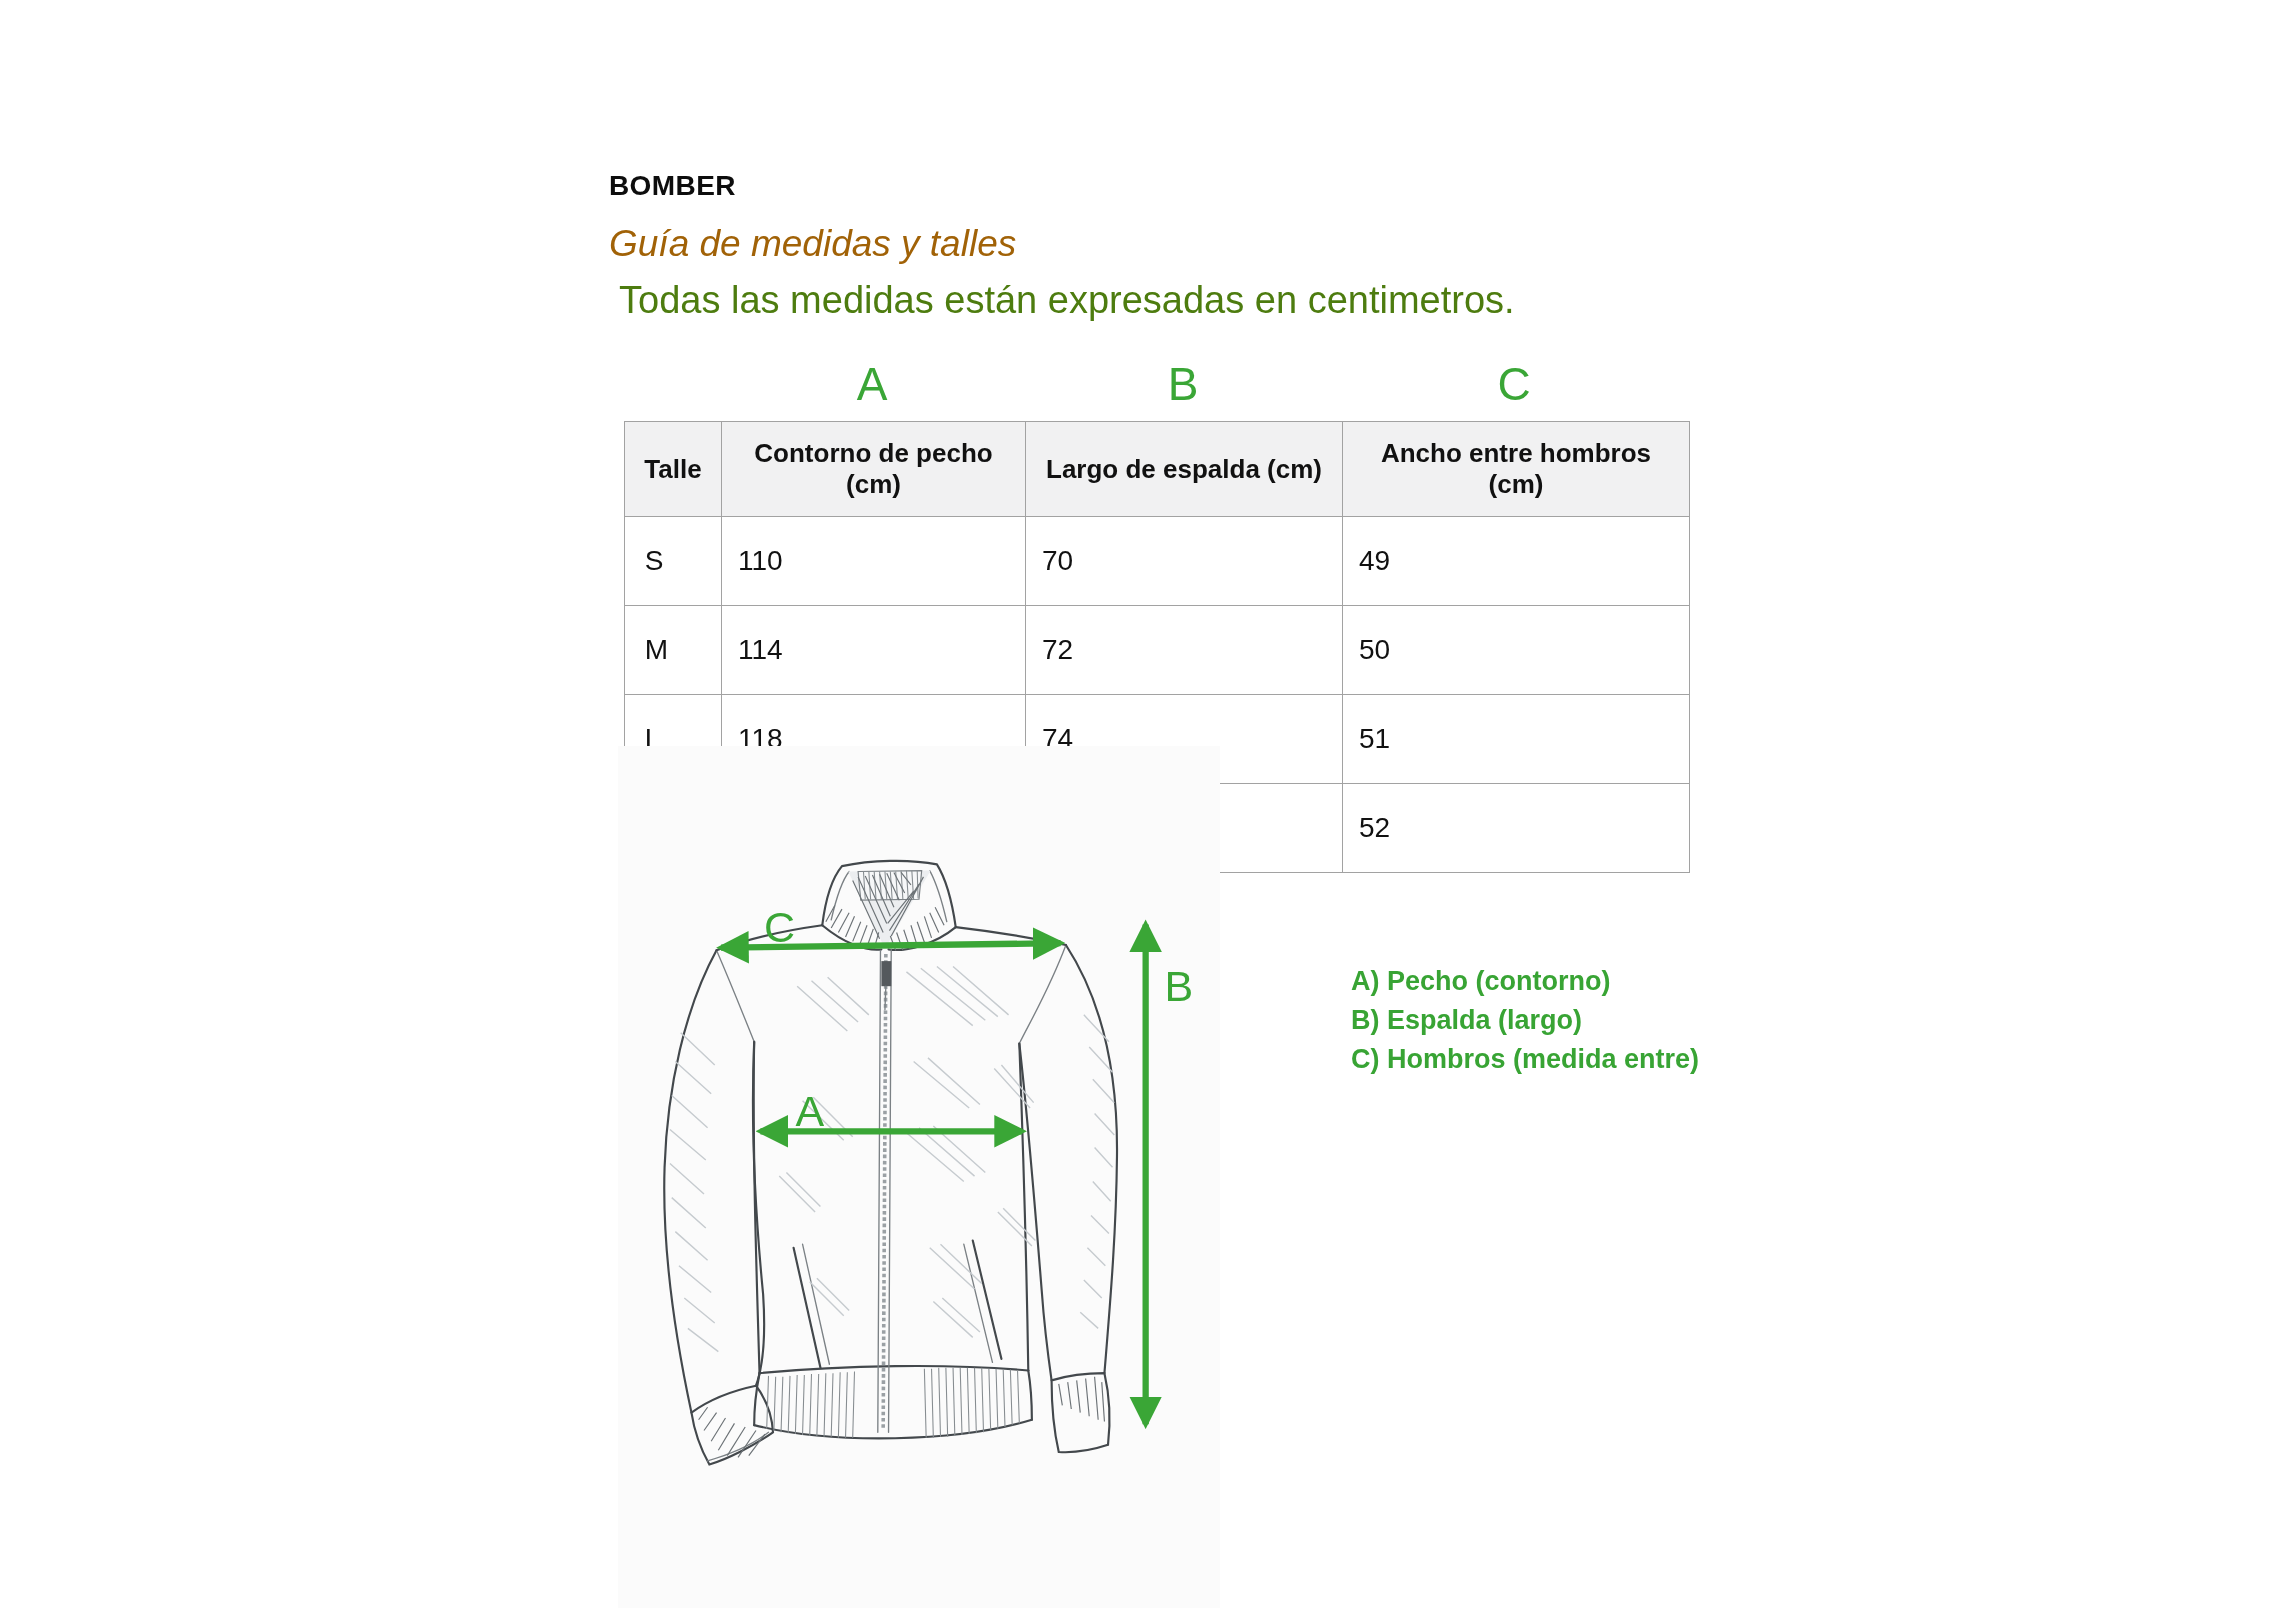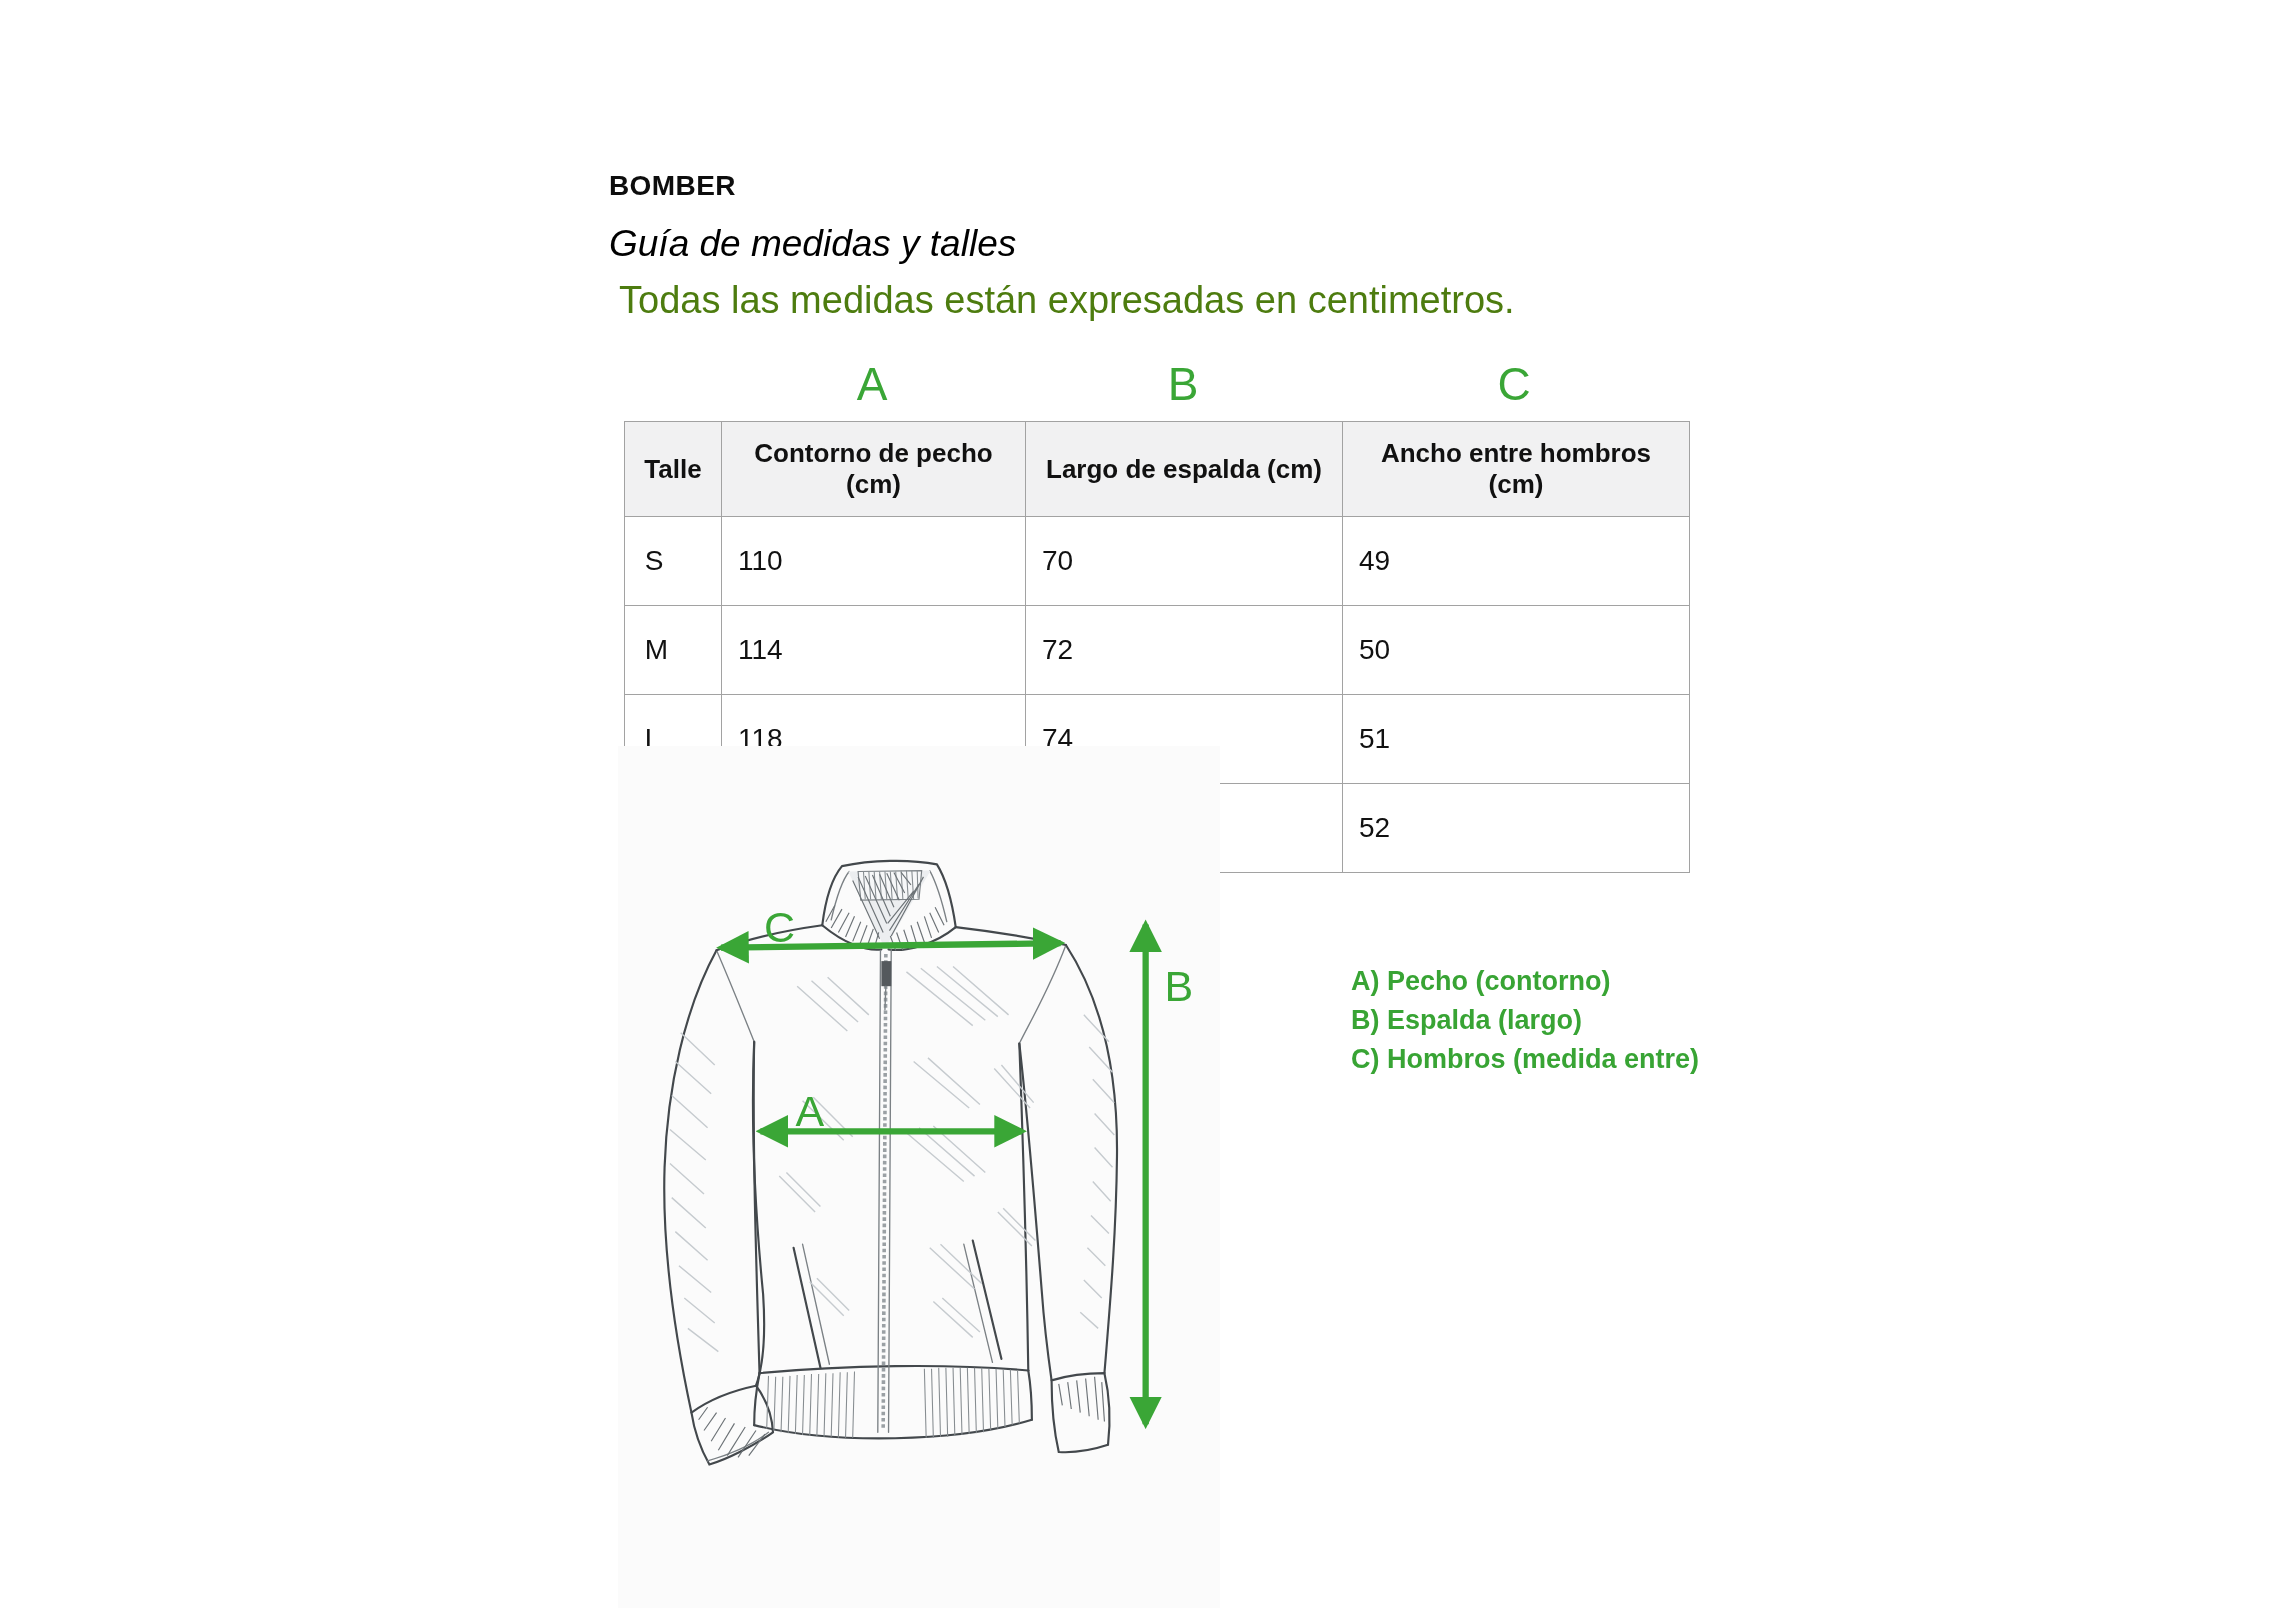--- a/index.html
+++ b/index.html
@@ -11,21 +11,21 @@
     color:#111;
     overflow:hidden;
   }
   
   .page-title{
     position:absolute;left:609px;top:170px;margin:0;
     font-size:28px;font-weight:bold;letter-spacing:0.4px;color:#0d0d0d;
   }
   .page-subtitle{
     position:absolute;left:609px;top:223px;margin:0;
-    font-size:37px;font-style:italic;color:#000000;
+    font-size:37px;font-style:italic;color:#a16207;
   }
   .units-note{
     position:absolute;left:607px;top:267px;margin:12px;
     font-size:38px;color:#4d7c0f;
   }
   
   .col-letter{
     position:absolute;top:359px;margin:0;
     transform:translateX(-50%);
     font-size:46px;color:#3aa636;line-height:50px;

